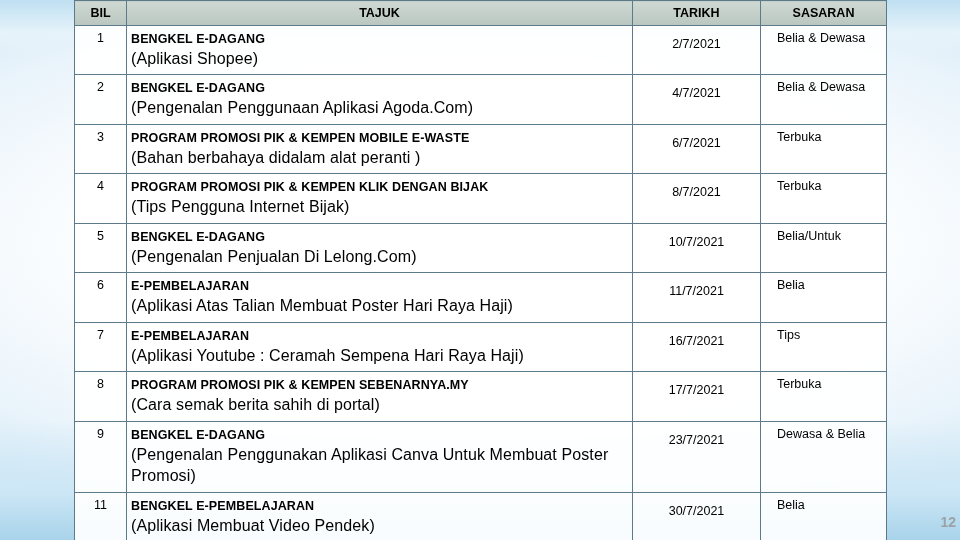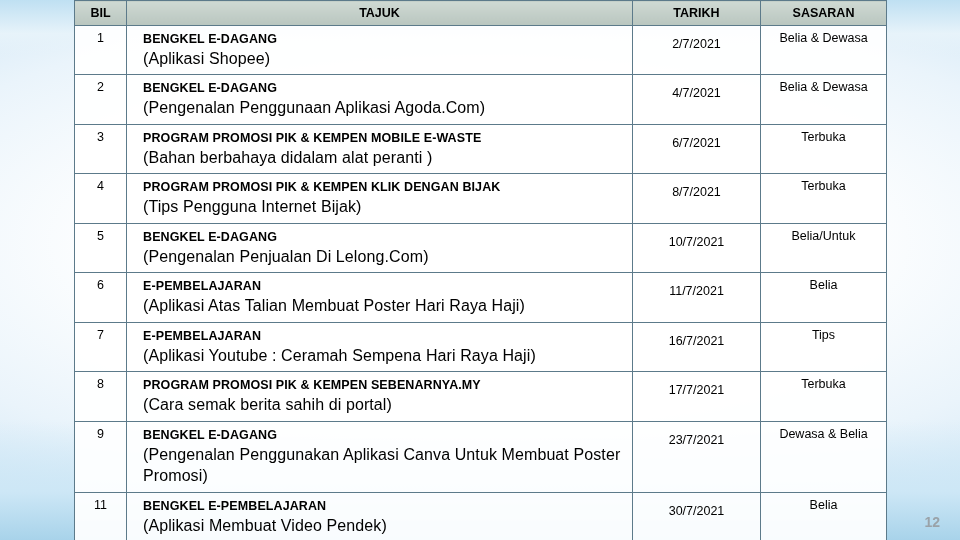--- a/index.html
+++ b/index.html
@@ -81,48 +81,47 @@
   .col-tajuk { width: 506px; }
   .col-tarikh { width: 128px; }
   .col-sasaran { width: 126px; }
 
   td.bil {
     text-align: center;
     padding: 5px 4px;
     font-size: 12.5px;
   }
   td.tajuk {
-    padding: 5px 6px 5px 16px;
+    padding: 5px 6px 5px 4px;
     margin-left: 44px;
   }
   td.tajuk .main {
     font-weight: bold;
     font-size: 12.5px;
     line-height: 1.35;
     letter-spacing: 0.1px;
   }
   td.tajuk .sub {
     font-weight: normal;
     font-size: 16px;
     line-height: 1.35;
     letter-spacing: 0.1px;
   }
   td.tarikh {
     text-align: center;
     padding: 11px 4px;
     font-size: 12.5px;
   }
   td.sasaran {
-    text-align: center;
-    padding: 5px 4px;
+    padding: 5px 16px;
     font-size: 12.5px;
   }
   .page-number {
     position: absolute;
-    right: 20px;
+    right: 4px;
     bottom: 10px;
     z-index: 4;
     color: #9aa2a8;
     font-size: 14px;
     font-weight: bold;
   }
 </style>
 </head>
 <body>
 

